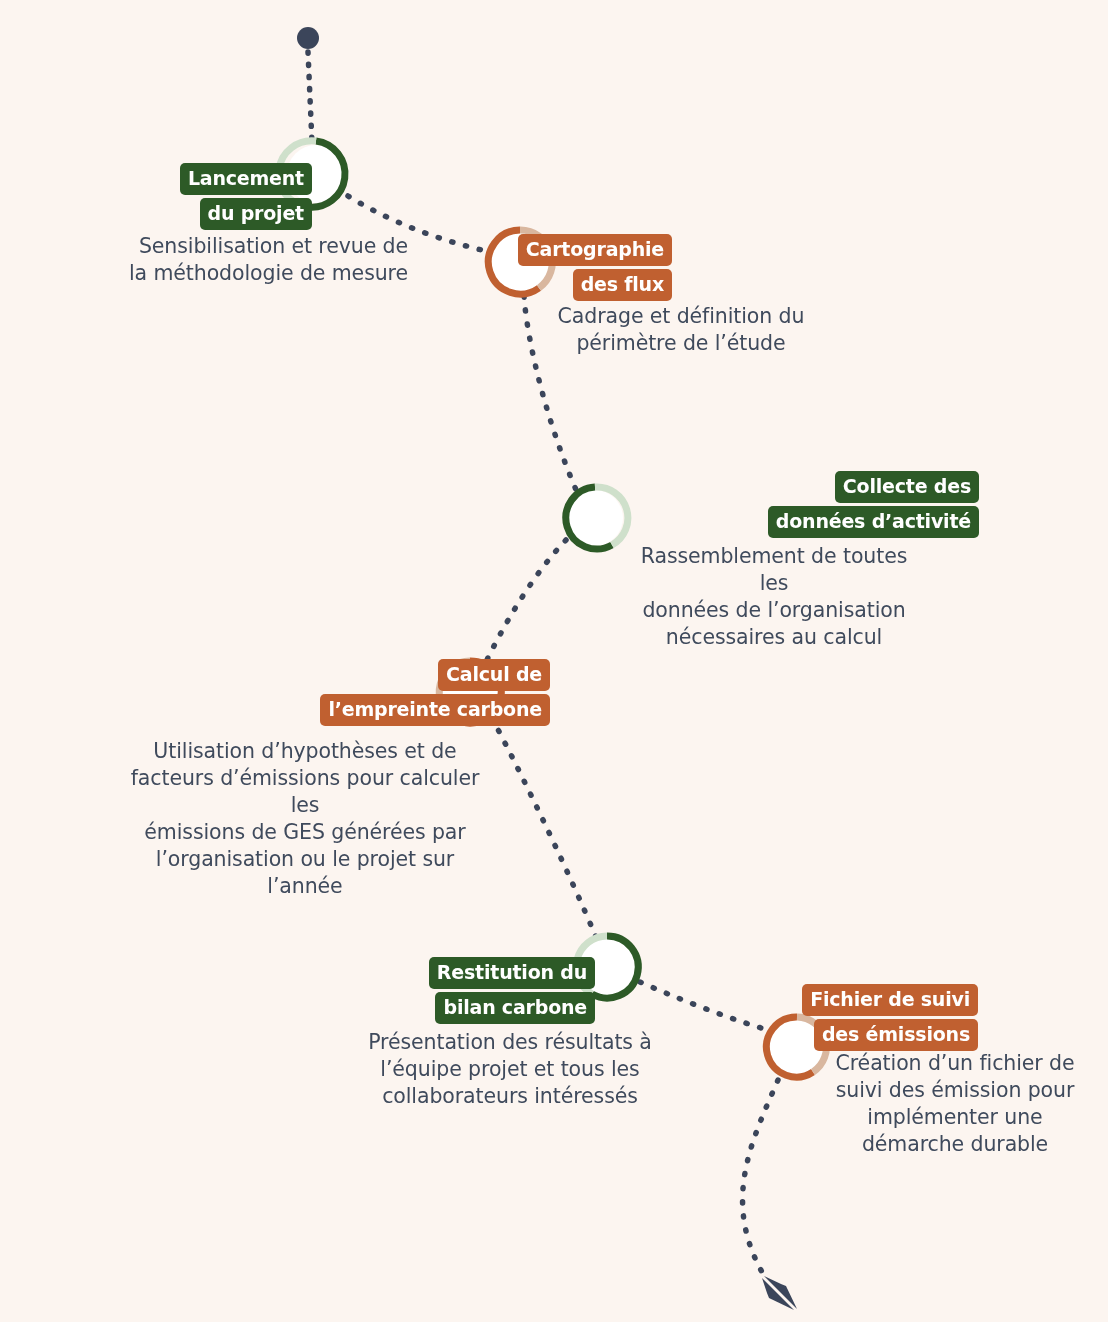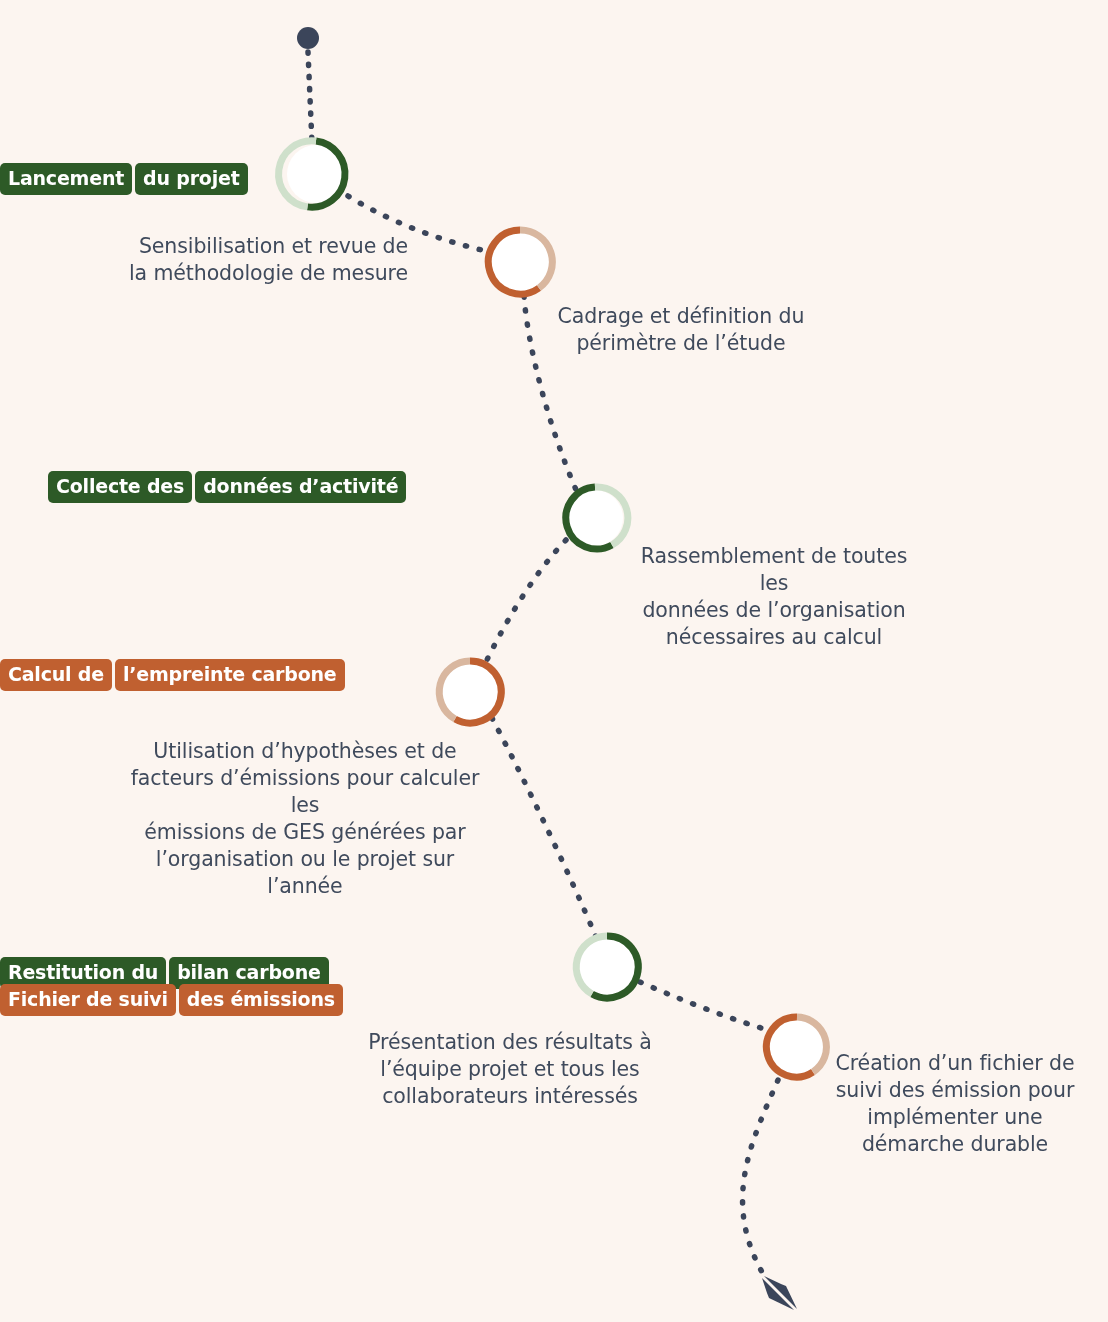--- a/index.html
+++ b/index.html
@@ -21,20 +21,21 @@
     font-size:20.5px;
     line-height:1.32;
     text-align:center;
     font-family:"DejaVu Sans", sans-serif;
     letter-spacing:-0.1px;
   }
   .labelbox{
     position:absolute;
     z-index:4;
     display:flex;
+    flex-direction:column;
     gap:3px;
   }
   .labelbox.left{align-items:flex-end;}
   .labelbox span{
     display:inline-block;
     color:#ffffff;
     font-weight:bold;
     font-size:19px;
     line-height:1;
     padding:6px 8px 7px 8px;
@@ -100,21 +101,25 @@
       <circle cx="797" cy="1047" r="27" fill="#ffffff"></circle>
       <path d="M 797 1017 A 30 30 0 1 0 813 1072" fill="none" stroke="#c06030" stroke-width="7" stroke-linecap="butt"></path>
       <path d="M 813 1072 A 30 30 0 0 0 797 1017" fill="none" stroke="#d9b79f" stroke-width="7" stroke-linecap="butt"></path>
     </g>
   </svg>
 
   <div class="labelbox green left" style="left:0;top:163px;width:312px;">
     <span>Lancement</span>
     <span>du projet</span>
   </div>
-  <div class="labelbox green left" style="left:0;top:471px;width:979px;margin-left:48px;">
+  <div class="labelbox orange left" style="left:0;top:234px;width:672px;">
+    <span>Cartographie</span>
+    <span>des flux</span>
+  </div>
+  <div class="labelbox green left" style="left:0;top:471px;width:979px;">
     <span>Collecte des</span>
     <span>données d’activité</span>
   </div>
   <div class="labelbox orange left" style="left:0;top:659px;width:550px;text-align:center;">
     <span>Calcul de</span>
     <span>l’empreinte carbone</span>
   </div>
   <div class="labelbox green left" style="left:0;top:957px;width:595px;">
     <span>Restitution du</span>
     <span>bilan carbone</span>

